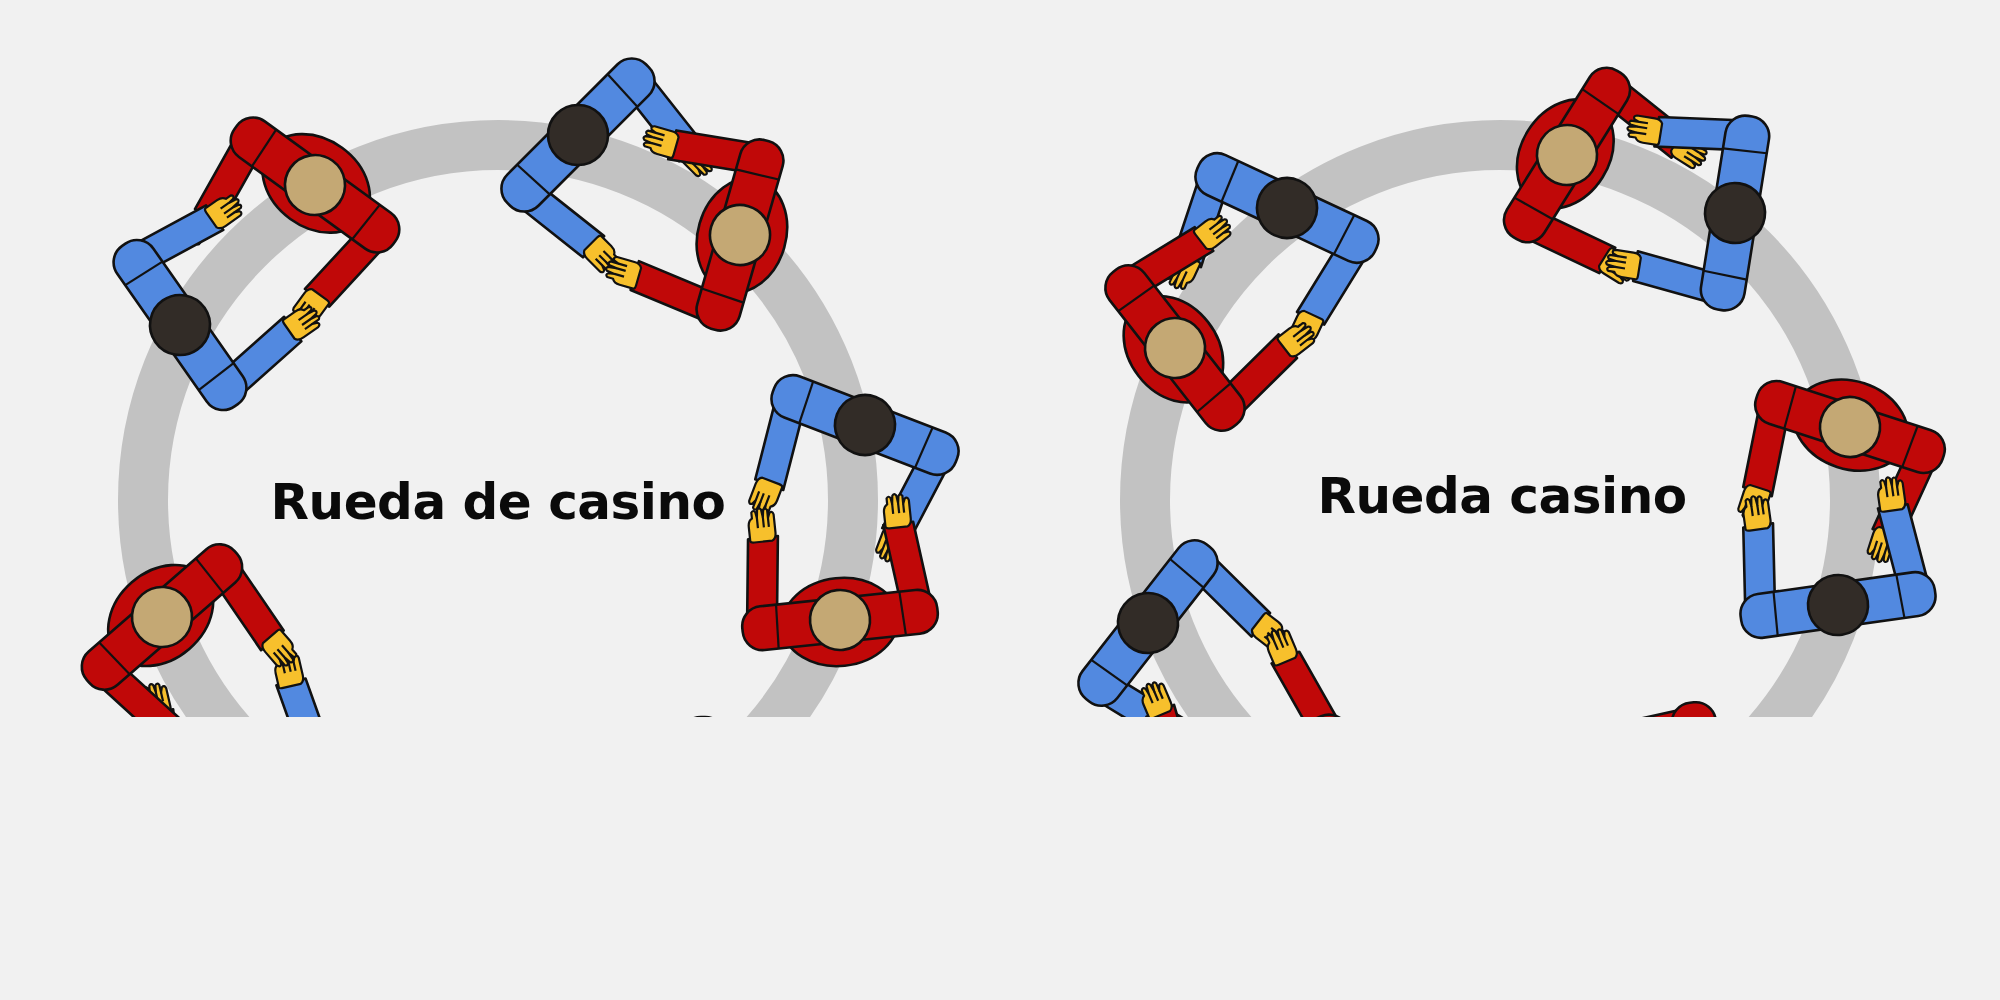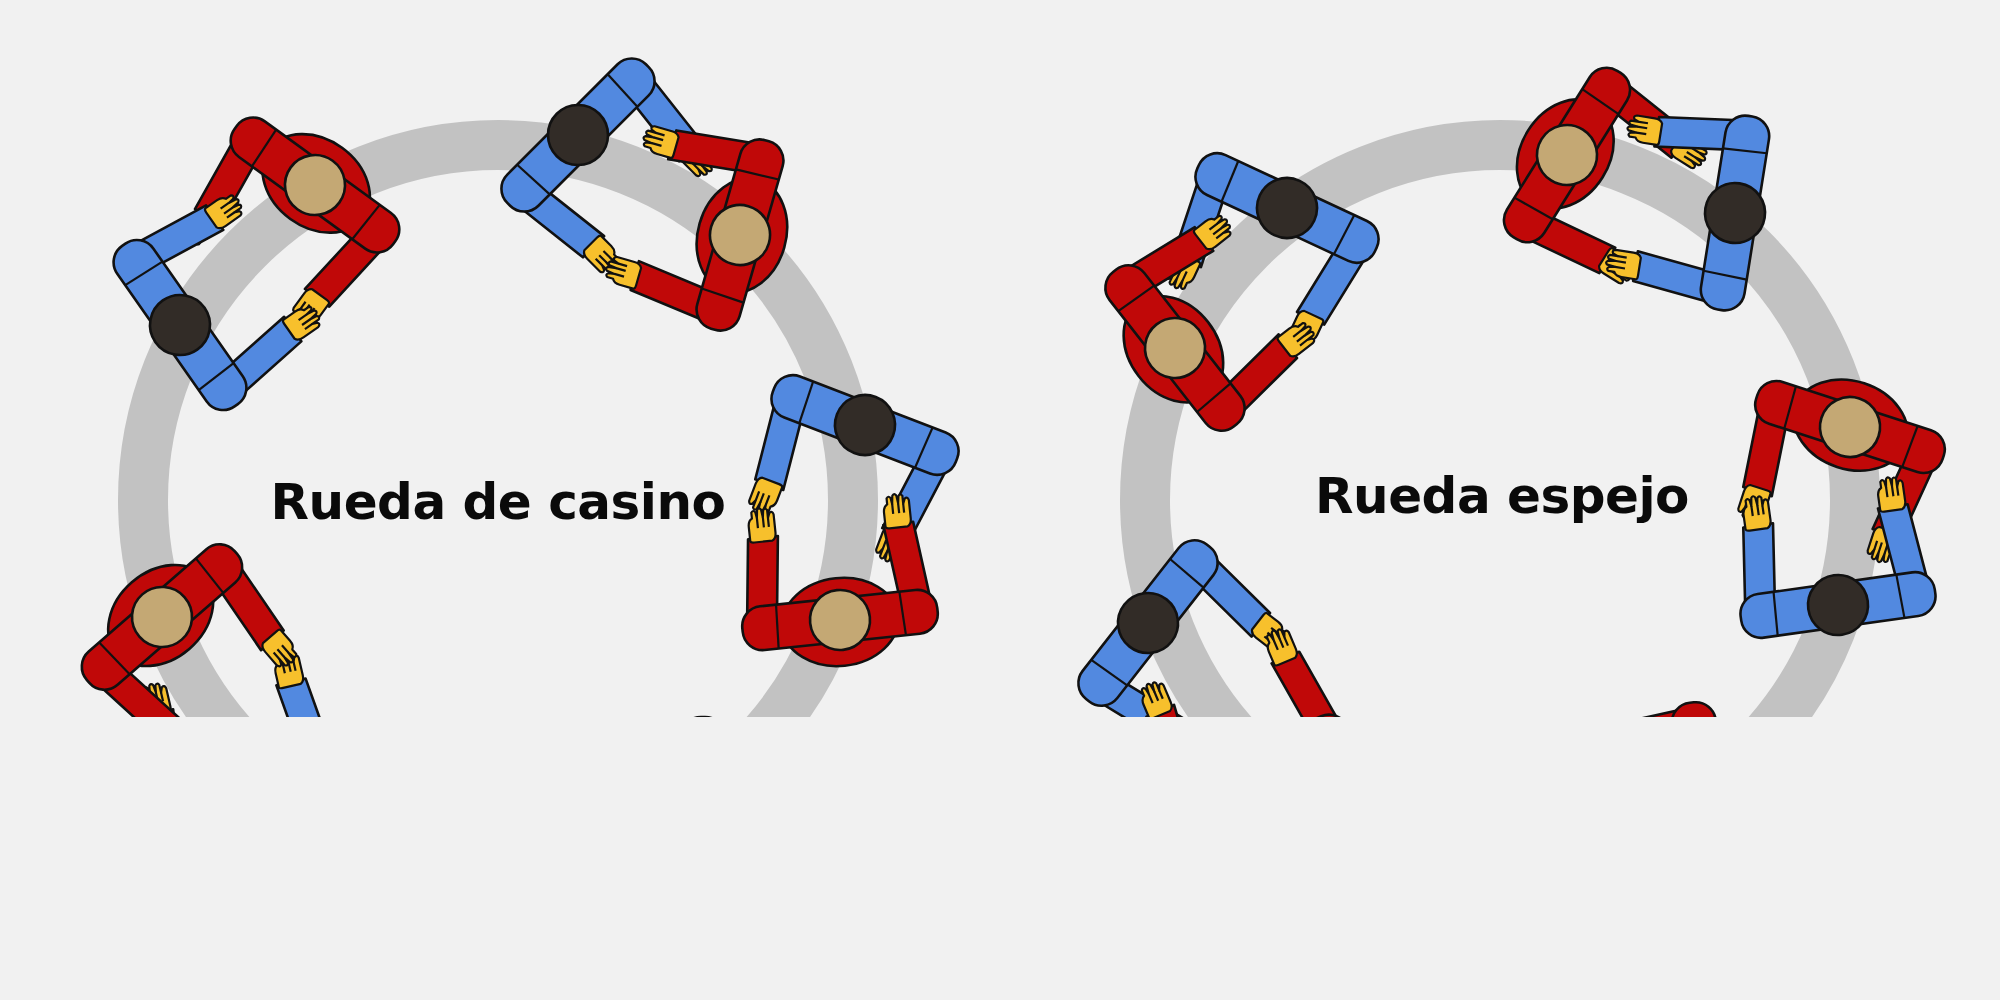--- a/index.html
+++ b/index.html
@@ -431,14 +431,14 @@
           </g>
           <rect x="-98" y="-22" width="196" height="44" rx="20" ry="20" fill="#c00808"></rect>
           <line x1="-62" y1="-22" x2="-64" y2="22" stroke-width="2.2"></line>
           <line x1="62" y1="-22" x2="64" y2="22" stroke-width="2.2"></line>
           <circle cx="0" cy="0" r="30" fill="#c4a874"></circle>
         </g>
       </g>
   </svg>
 
   <div class="label" style="left: 498px; top: 502px;">Rueda de casino</div>
-  <div class="label" style="left: 1502px; top: 496px;">Rueda espejo</div>
+  <div class="label" style="left: 1502px; top: 496px;">Rueda casino</div>
 </div>
 
 </body></html>

